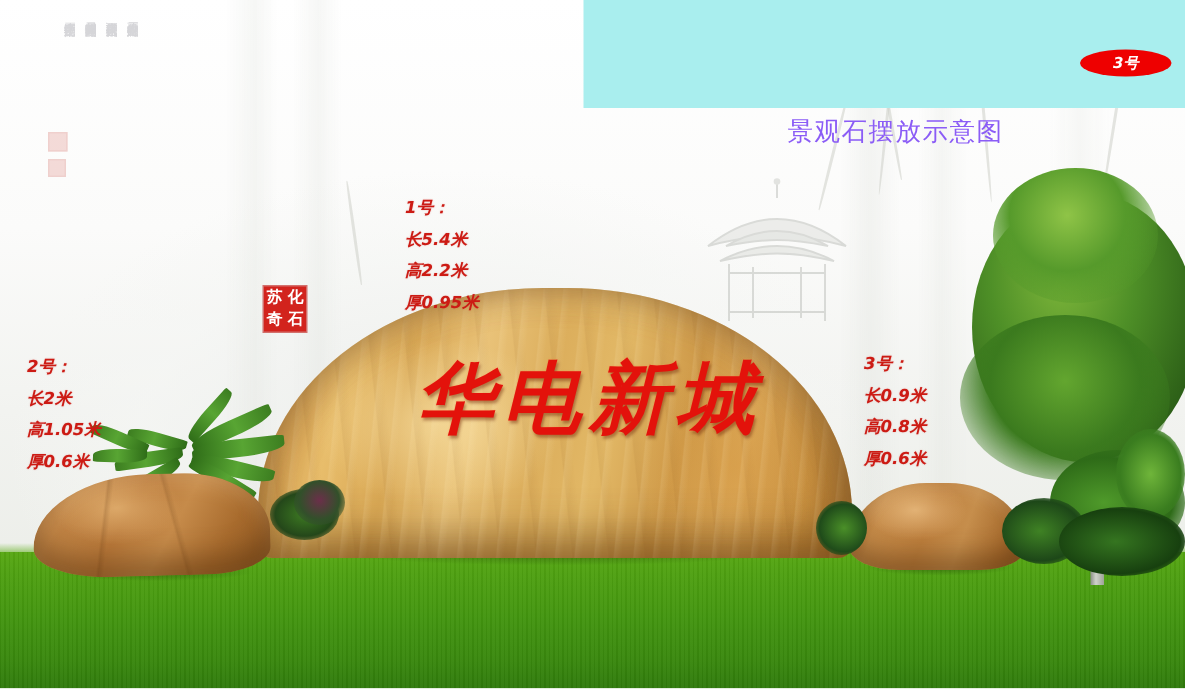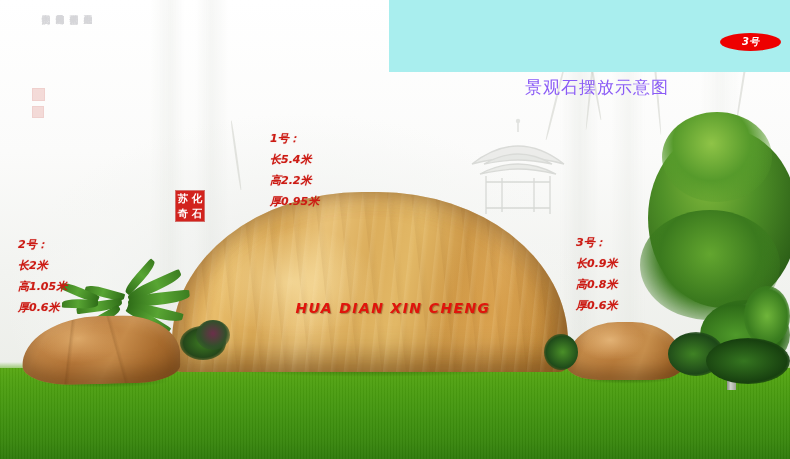--- a/index.html
+++ b/index.html
@@ -314,21 +314,21 @@
 
   <div class="bush" style="left:700px;top:300px;width:90px;height:70px;background:radial-gradient(ellipse at 40% 50%, #4f9a2a 0%, #2e6b18 60%, rgba(46,107,24,0) 92%);"></div>
   <div class="bush" style="left:744px;top:286px;width:46px;height:60px;background:radial-gradient(ellipse at 50% 50%, #6fb53a 0%, #3a7d1f 62%, rgba(58,125,31,0) 92%);"></div>
 
   <div class="stone1-base-shadow"></div>
   <div class="stone1">
     <div class="stone1-veins"></div>
     <div class="stone1-edge"></div>
   </div>
 
-  <div class="inscription-pinyin">HUA DIAN XIN CHENG</div>
+  <div class="inscription">华电新城</div>
 
   <div class="seal">
     <span>苏</span>
     <span>化</span>
     <span>奇</span>
     <span>石</span>
   </div>
 
   <div>
     <div class="palm-leaf" style="left:128px;top:292px;width:58px;height:11px;transform:rotate(-24deg);"></div>

